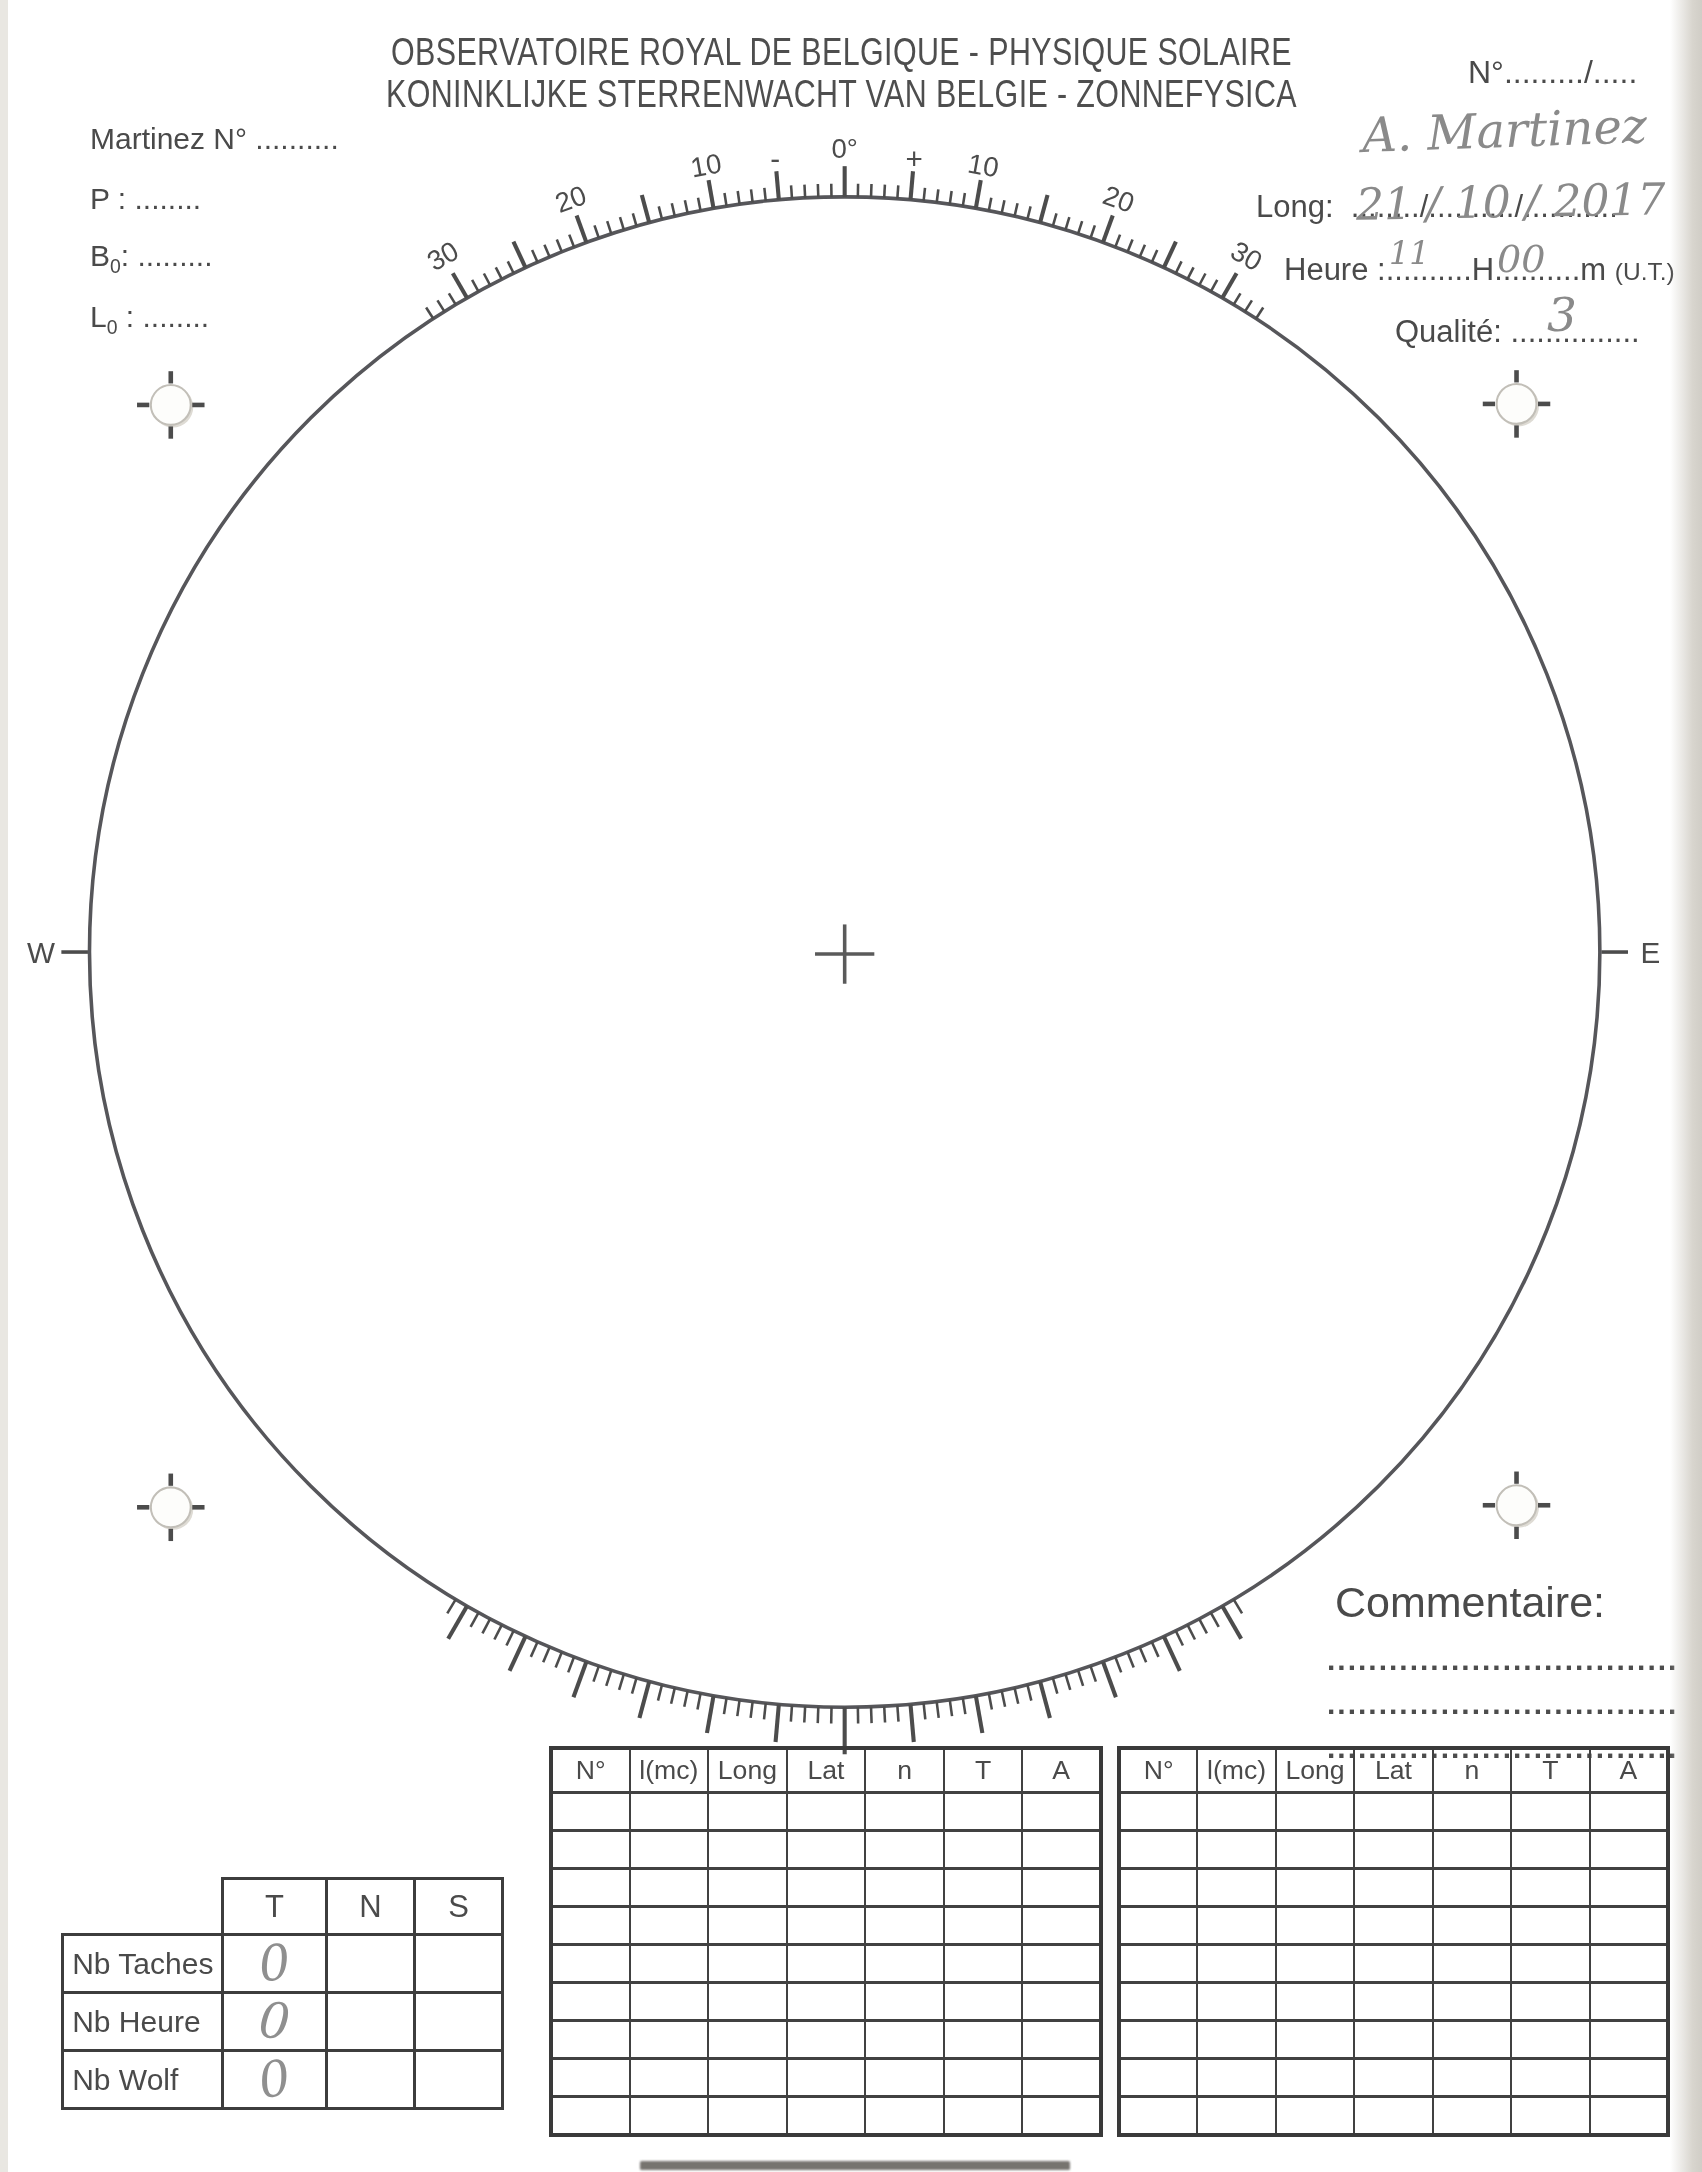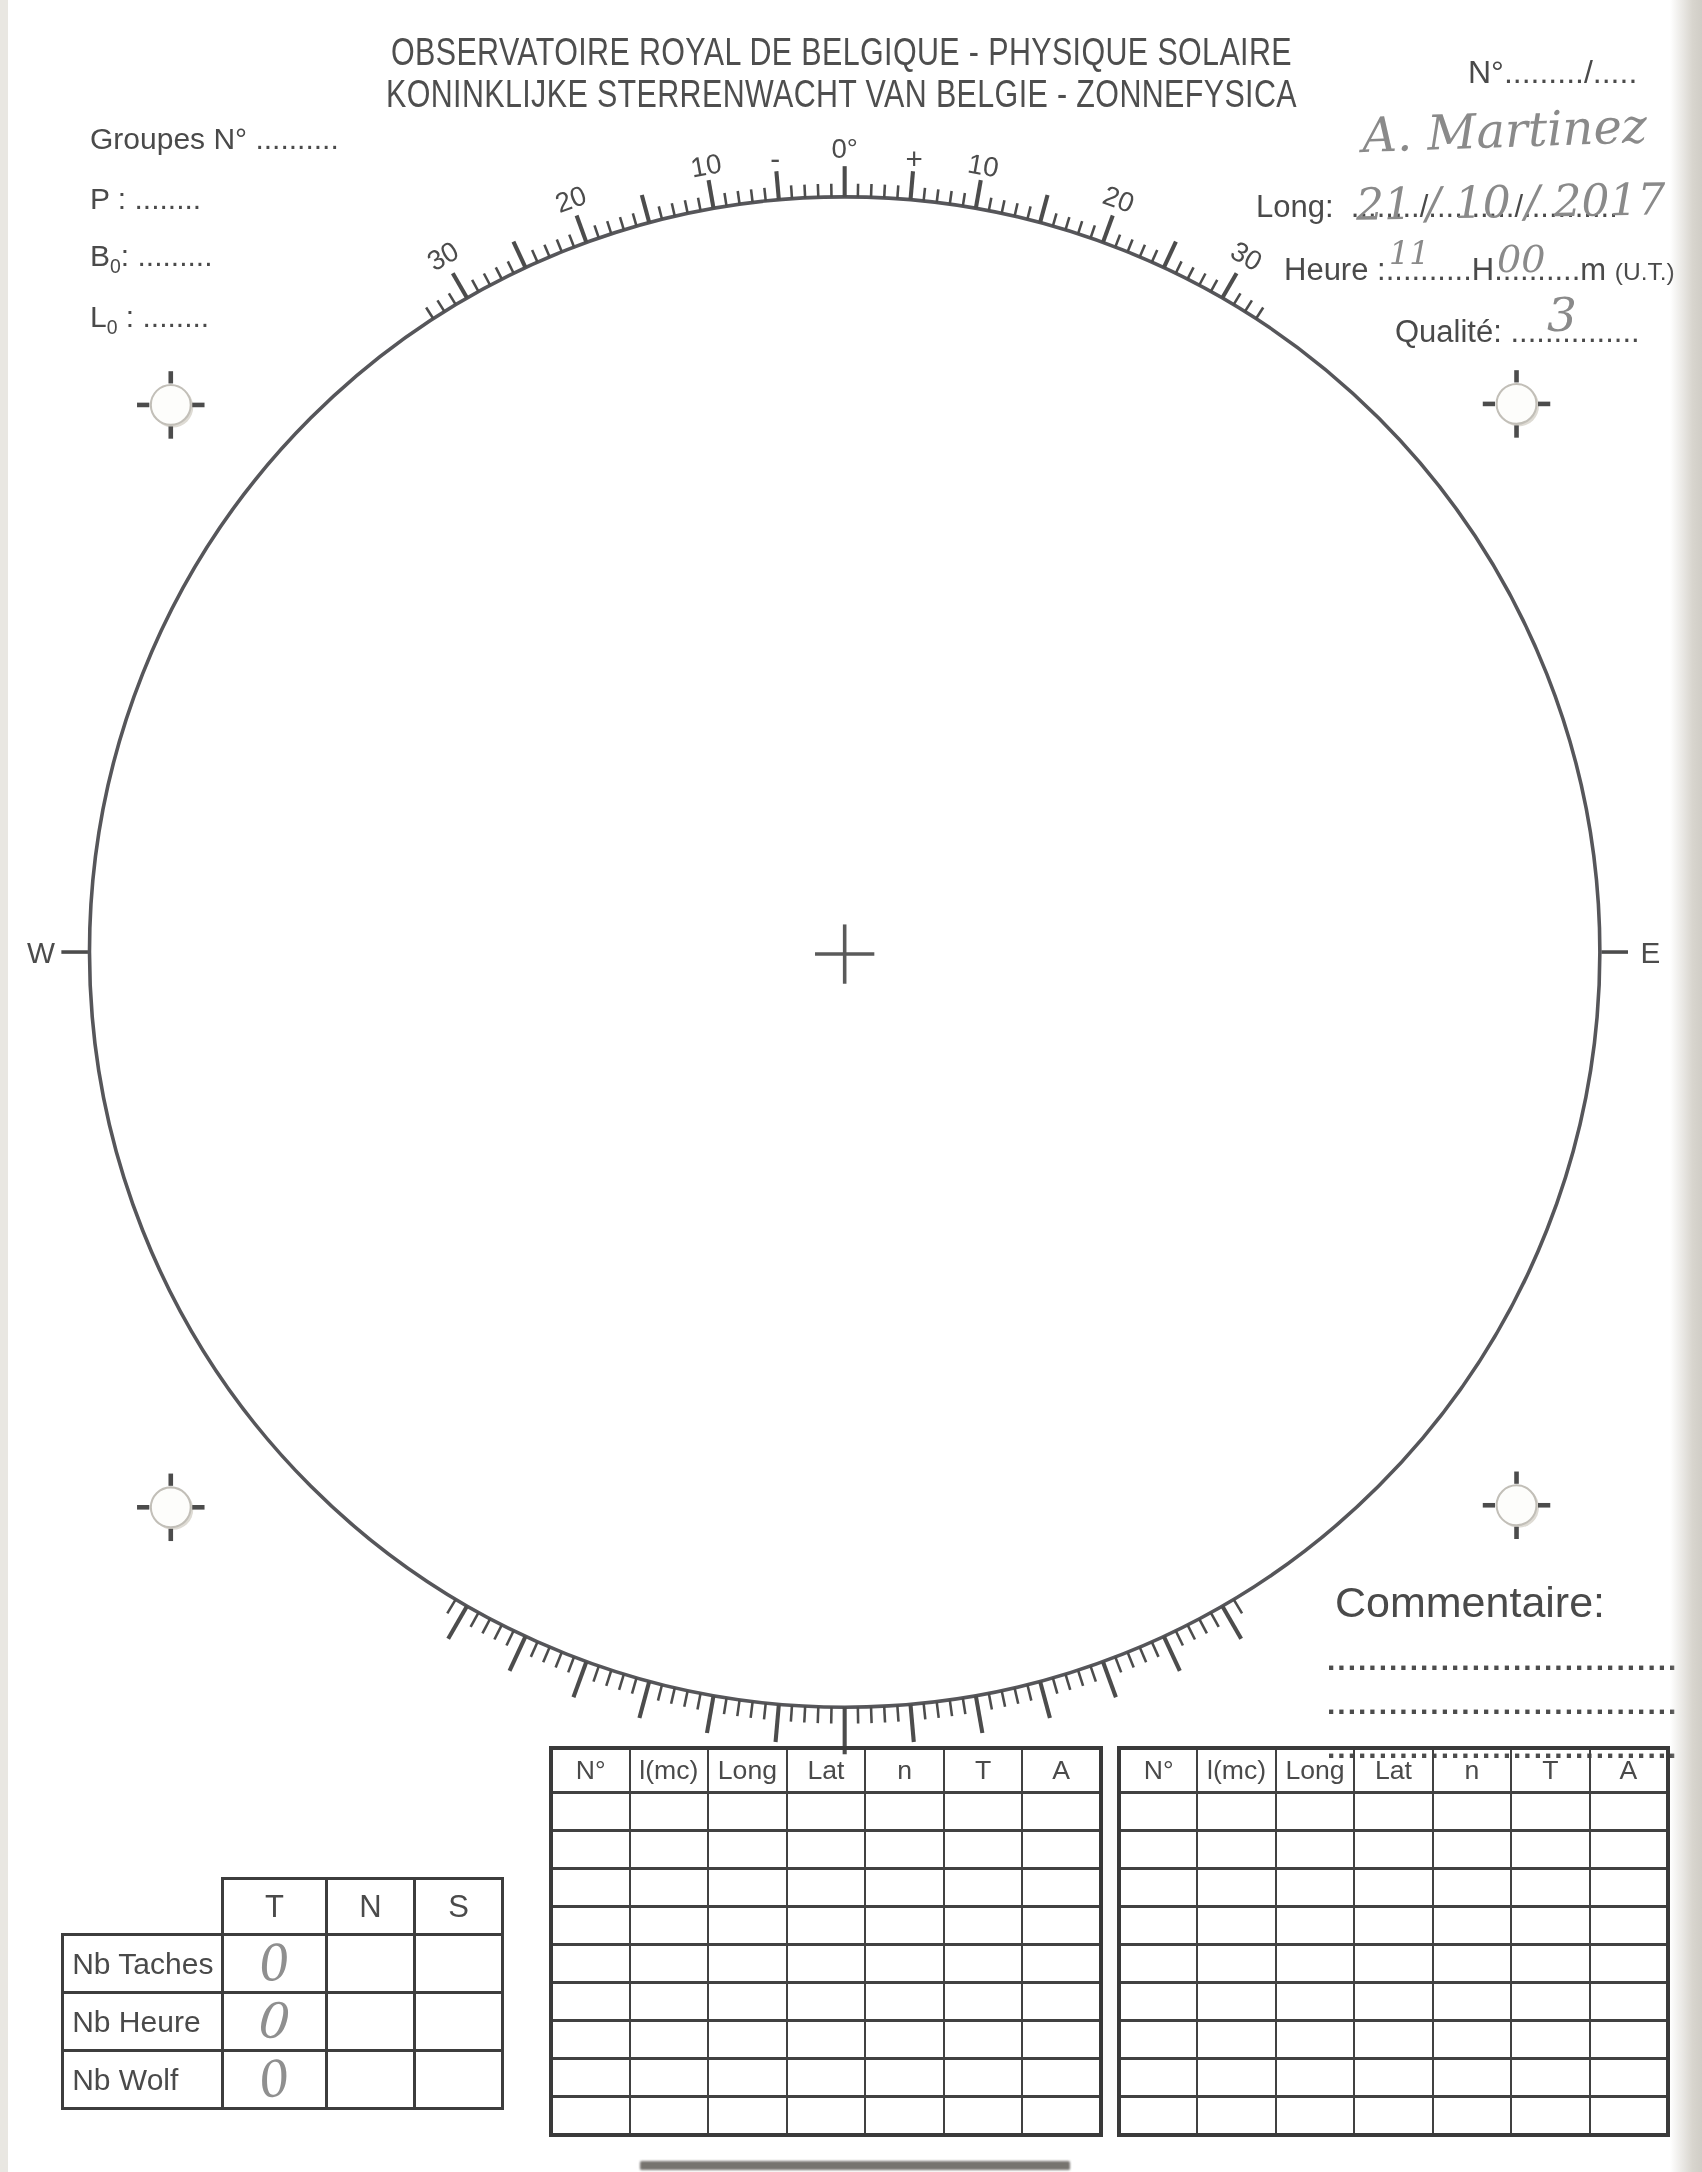--- a/index.html
+++ b/index.html
@@ -58,21 +58,21 @@
 
 <div id="sheet">
 
   <div class="abs" style="left:-18px;top:30px;">
     <div class="title-line">OBSERVATOIRE ROYAL DE BELGIQUE - PHYSIQUE SOLAIRE</div>
     <div class="title-line" style="margin-top:-2px;">KONINKLIJKE STERRENWACHT VAN BELGIE - ZONNEFYSICA</div>
   </div>
 
   <div class="abs fline" style="left:1460px;top:54px;font-size:32px;">N°........./.....</div>
 
-  <div class="abs fline" style="left:82px;top:122px;font-size:30px;">Groupes N° ..........</div>
+  <div class="abs fline" style="left:82px;top:122px;font-size:30px;">Martinez N° ..........</div>
   <div class="abs fline" style="left:82px;top:182px;font-size:30px;">P : ........</div>
   <div class="abs fline" style="left:82px;top:239px;font-size:30px;"><span>B</span><sub>0</sub><span>: .........</span></div>
   <div class="abs fline" style="left:82px;top:300px;font-size:30px;"><span>L</span><sub>0</sub><span> : ........</span></div>
 
   <div class="abs fline" style="left:1248px;top:189px;"><span>Long:</span>&nbsp;&nbsp;<span>......../........../...........</span></div>
   <div class="abs fline" style="left:1276px;top:252px;"><span>Heure :</span><span>..........</span><span>H</span><span>..........</span><span>m</span> <span class="small-ut">(U.T.)</span></div>
   <div class="abs fline" style="left:1387px;top:314px;"><span>Qualité:</span> <span>...............</span></div>
 
   <div class="abs hand" style="left:1354px;top:102px;font-size:48px;transform:rotate(-2deg);">A. Martinez</div>
   <div class="abs hand" style="left:1348px;top:176px;font-size:44px;transform:rotate(-1deg);">21 / 10 / 2017</div>

